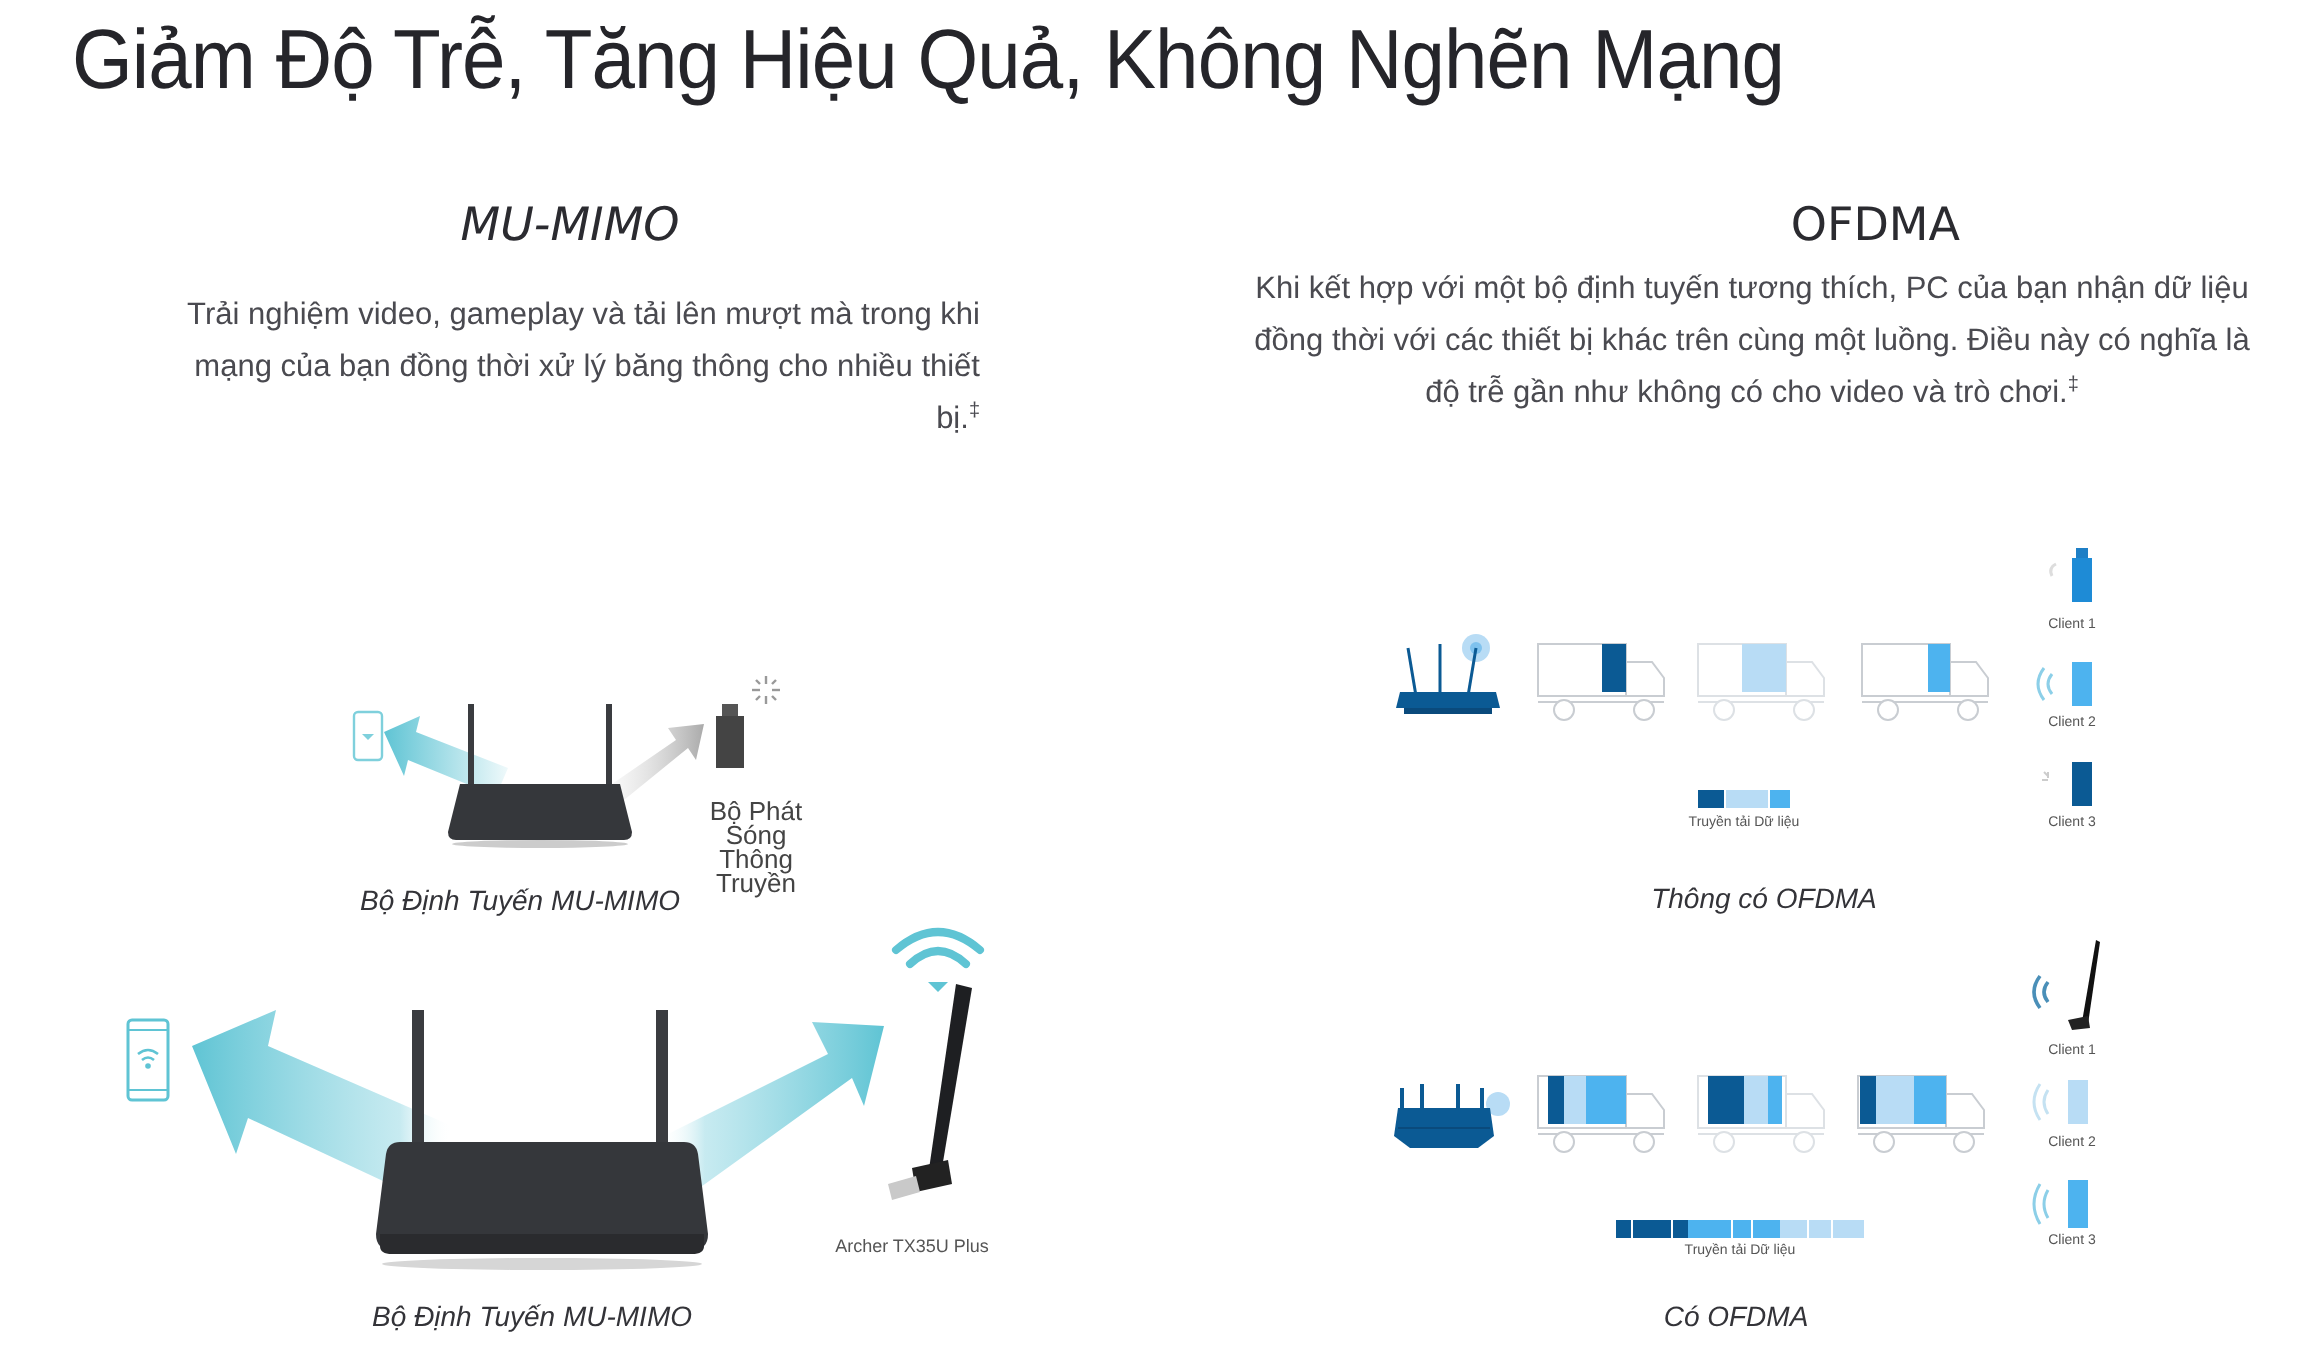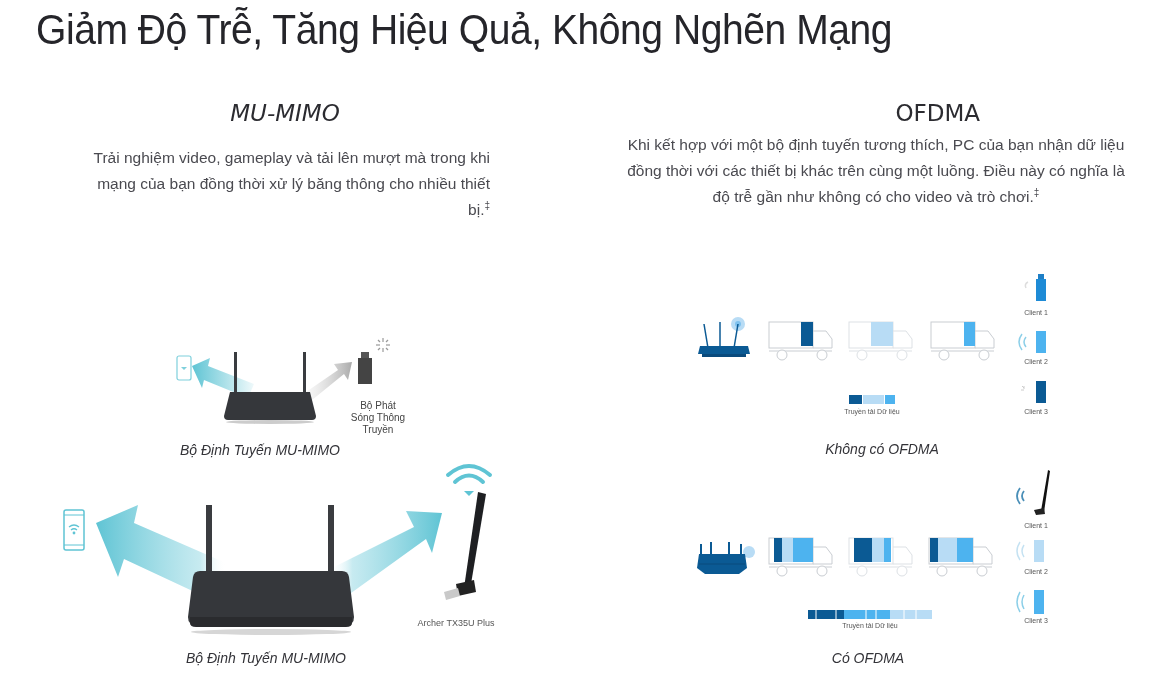--- a/index.html
+++ b/index.html
@@ -20,21 +20,21 @@
     .col-desc {
       position: absolute; font-size: 15.5px; line-height: 26px;
       color: #4a4a50; text-align: center;
     }
     .col-desc sup { font-size: 10px; vertical-align: super; line-height: 0; }
 
     .caption {
       position: absolute; font-size: 14px; color: #333338; text-align: center; white-space: nowrap; font-style: italic;
     }
     .small-label {
-      position: absolute; font-size: 10px; color: #444; text-align: center; line-height: 12px;
+      position: absolute; font-size: 13px; color: #444; text-align: center; line-height: 12px;
     }
     .tiny-label {
       position: absolute; font-size: 7px; color: #555; text-align: center; white-space: nowrap;
     }
 
     svg { position: absolute; overflow: visible; }
   </style>
 </head>
 <body>
 
@@ -216,21 +216,21 @@
     <div class="tiny-label" style="left:1016px; top:358px; width:40px;">Client 2</div>
     <svg style="left:1018px; top:380px;" width="30" height="24" viewBox="0 0 30 24">
       <g stroke="#ccc" stroke-width="1">
           <line x1="6" y1="6" x2="6" y2="9"></line>
           <line x1="3" y1="10" x2="6" y2="10"></line>
           <line x1="4" y1="6" x2="6" y2="8"></line>
         </g>
       <rect x="18" y="1" width="10" height="22" fill="#0b5a94"></rect>
     </svg>
     <div class="tiny-label" style="left:1016px; top:408px; width:40px;">Client 3</div>
-    <div class="caption" style="left:782px; top:441px; width:200px;">Không có OFDMA</div>
+    <div class="caption" style="left:782px; top:441px; width:200px;">Thông có OFDMA</div>
   </div>
 
   <div>
     <svg style="left:695px; top:540px;" width="60" height="36" viewBox="0 0 60 36">
       <circle cx="54" cy="12" r="6" fill="#b8dcf5"></circle>
       <g stroke="#0b5a94" stroke-width="2">
           <line x1="6" y1="4" x2="6" y2="16"></line>
           <line x1="16" y1="2" x2="16" y2="14"></line>
           <line x1="34" y1="2" x2="34" y2="14"></line>
           <line x1="46" y1="4" x2="46" y2="16"></line>

